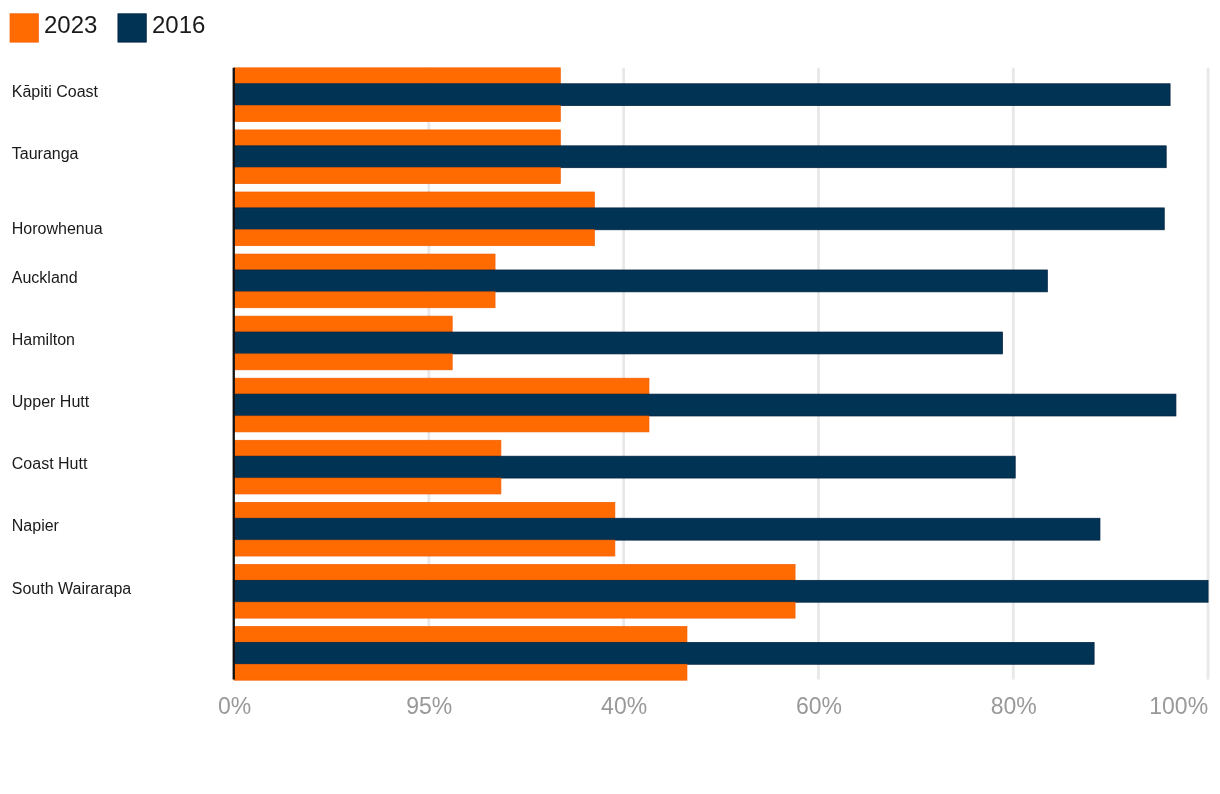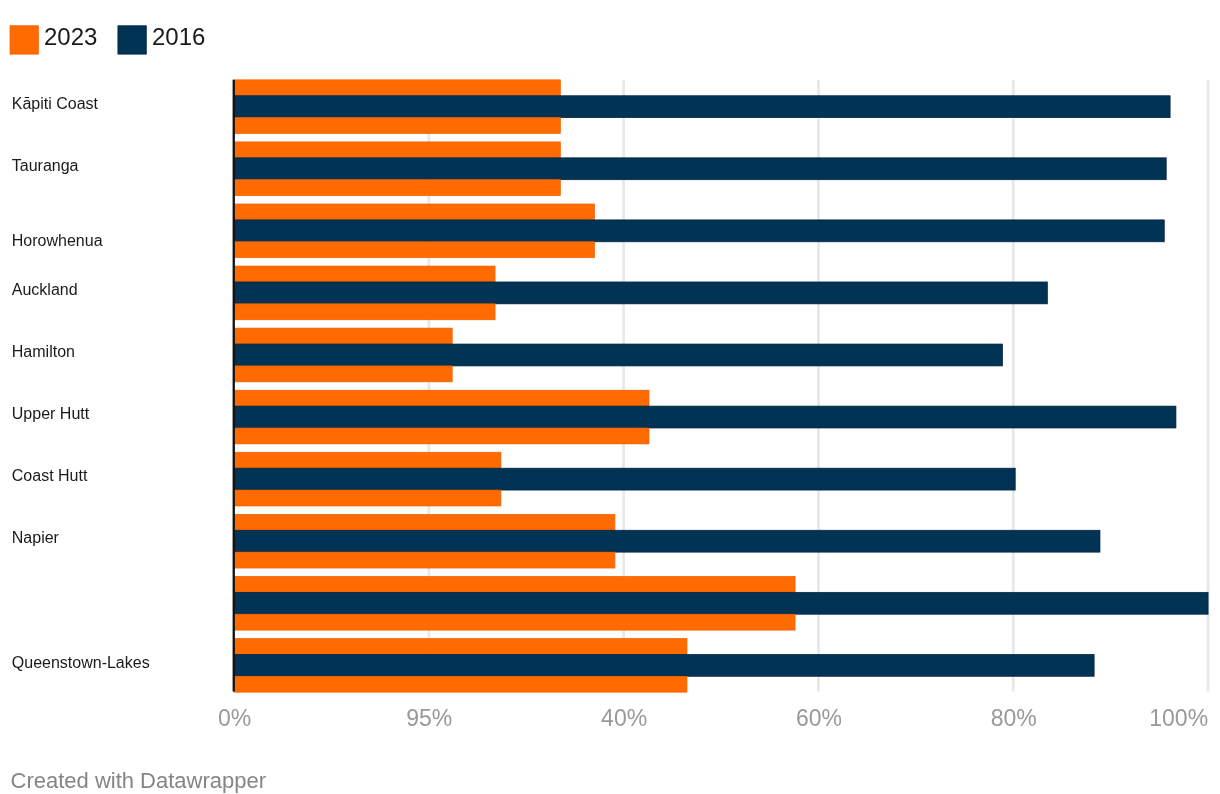--- a/index.html
+++ b/index.html
@@ -1,18 +1,18 @@
 <!DOCTYPE html>
 <html><head>
 <meta charset="utf-8">
 <style>
   html,body{margin:0;padding:0;background:#ffffff;}
   body{width:1220px;height:794px;overflow:hidden;font-family:"Liberation Sans",sans-serif;-webkit-font-smoothing:antialiased;}
   .cat-label,.tick-label,.legend-label,.legend-item,#footer{will-change:opacity;}
-  #root{position:relative;width:1220px;height:706px;background:#fff;margin-top:12px;}
+  #root{position:relative;width:1220px;height:706px;background:#fff;}
 
   
   #legend{position:absolute;left:0;top:0;height:56px;}
   .legend-item{position:absolute;top:0;height:56px;}
   .legend-swatch{position:absolute;top:0;left:0;width:1220px;height:56px;overflow:visible;}
   .legend-swatch rect{stroke-width:0.7;}
   .legend-label{position:absolute;top:0;font-size:24px;line-height:1;color:#1a1a1a;white-space:nowrap;}
 
   
   #plot{position:absolute;left:0;top:0;width:1220px;height:794px;}
@@ -89,23 +89,22 @@
       </svg>
 
   <div class="cat-label" style="left: 11.8px; top: 84px;">Kāpiti Coast</div>
       <div class="cat-label" style="left: 11.8px; top: 146.07px;">Tauranga</div>
       <div class="cat-label" style="left: 11.8px; top: 221px;">Horowhenua</div>
       <div class="cat-label" style="left: 11.8px; top: 270.21px;">Auckland</div>
       <div class="cat-label" style="left: 11.8px; top: 332.28px;">Hamilton</div>
       <div class="cat-label" style="left: 11.8px; top: 394.35px;">Upper Hutt</div>
       <div class="cat-label" style="left: 11.8px; top: 456.42px;">Coast Hutt</div>
       <div class="cat-label" style="left: 11.8px; top: 518.49px;">Napier</div>
-      <div class="cat-label" style="left: 11.8px; top: 642.63px;">Queenstown-Lakes</div>
+      <div class="cat-label" style="left: 11.8px; top: 580.56px;">South Wairarapa</div>
       <div class="tick-label" style="left: 174.5px; width: 120px; top: 694.5px;">0%</div>
       <div class="tick-label" style="left: 369.32px; width: 120px; top: 694.5px;">95%</div>
       <div class="tick-label" style="left: 564.14px; width: 120px; top: 694.5px;">40%</div>
       <div class="tick-label" style="left: 758.96px; width: 120px; top: 694.5px;">60%</div>
       <div class="tick-label" style="left: 953.78px; width: 120px; top: 694.5px;">80%</div>
       <div class="tick-label last" style="left: 1086.1px; width: 122px; top: 694.5px;">100%</div>
     </div>
 
-  <div id="footer" style="left: 10.5px; top: 757.5px;">Created with Datawrapper</div>
 </div>
 
 </body></html>

